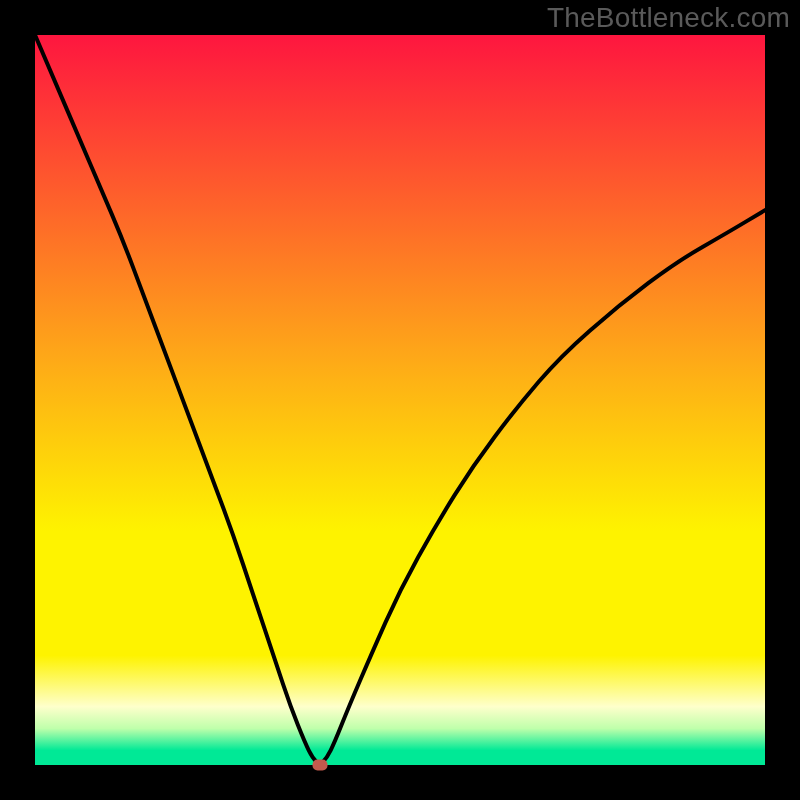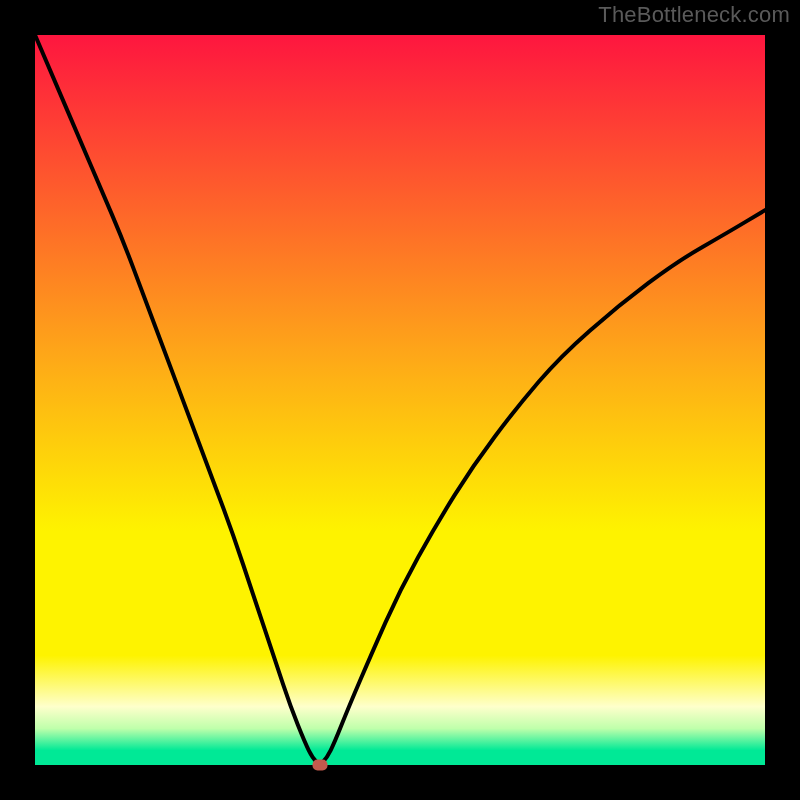--- a/index.html
+++ b/index.html
@@ -31,21 +31,21 @@
     left: 0;
     top: 0;
     width: 100%;
     height: 100%;
   }
   .watermark {
     position: absolute;
     top: 2px;
     right: 10px;
     color: #5a5a5a;
-    font-size: 22px;
+    font-size: 28px;
     font-weight: 500;
     letter-spacing: 0.2px;
   }
   .curve-svg {
     position: absolute;
     left: 0;
     top: 0;
     width: 100%;
     height: 100%;
   }

